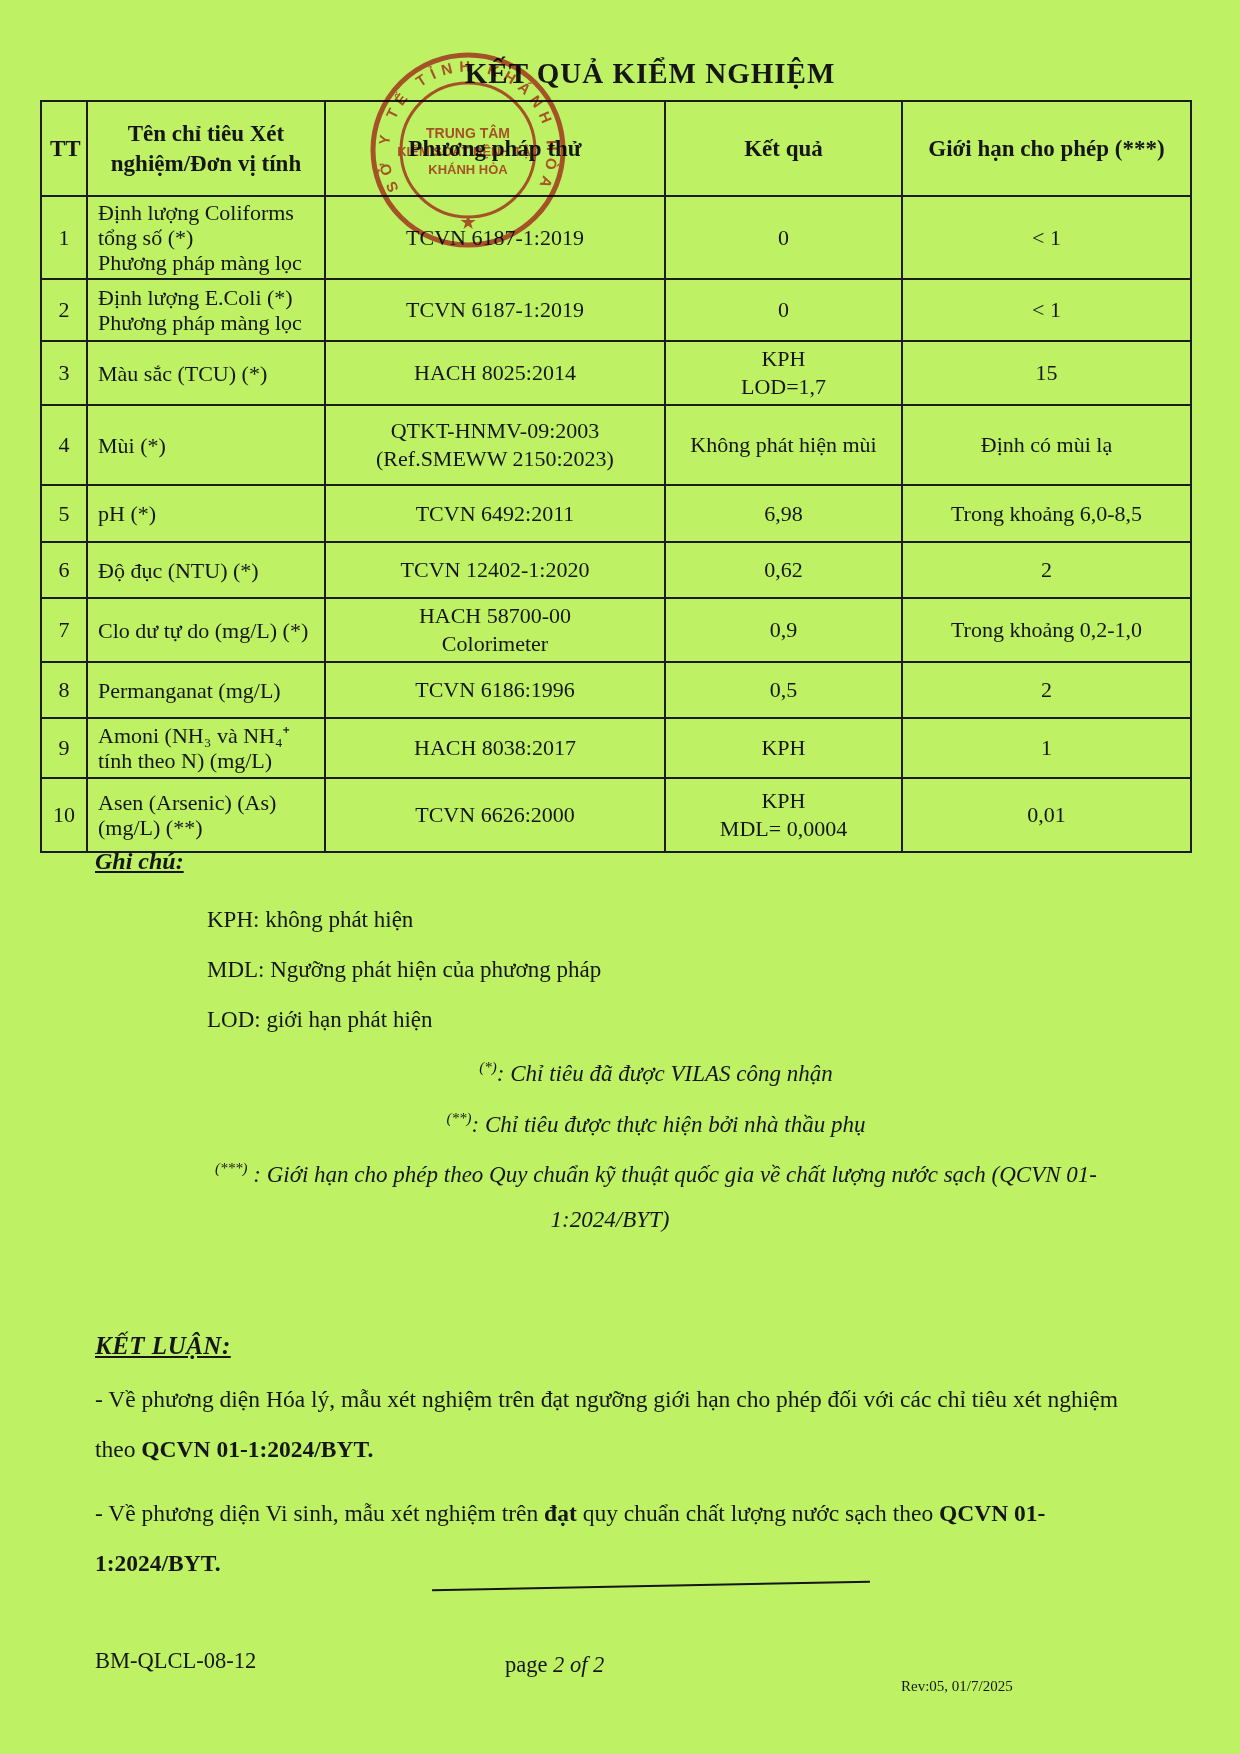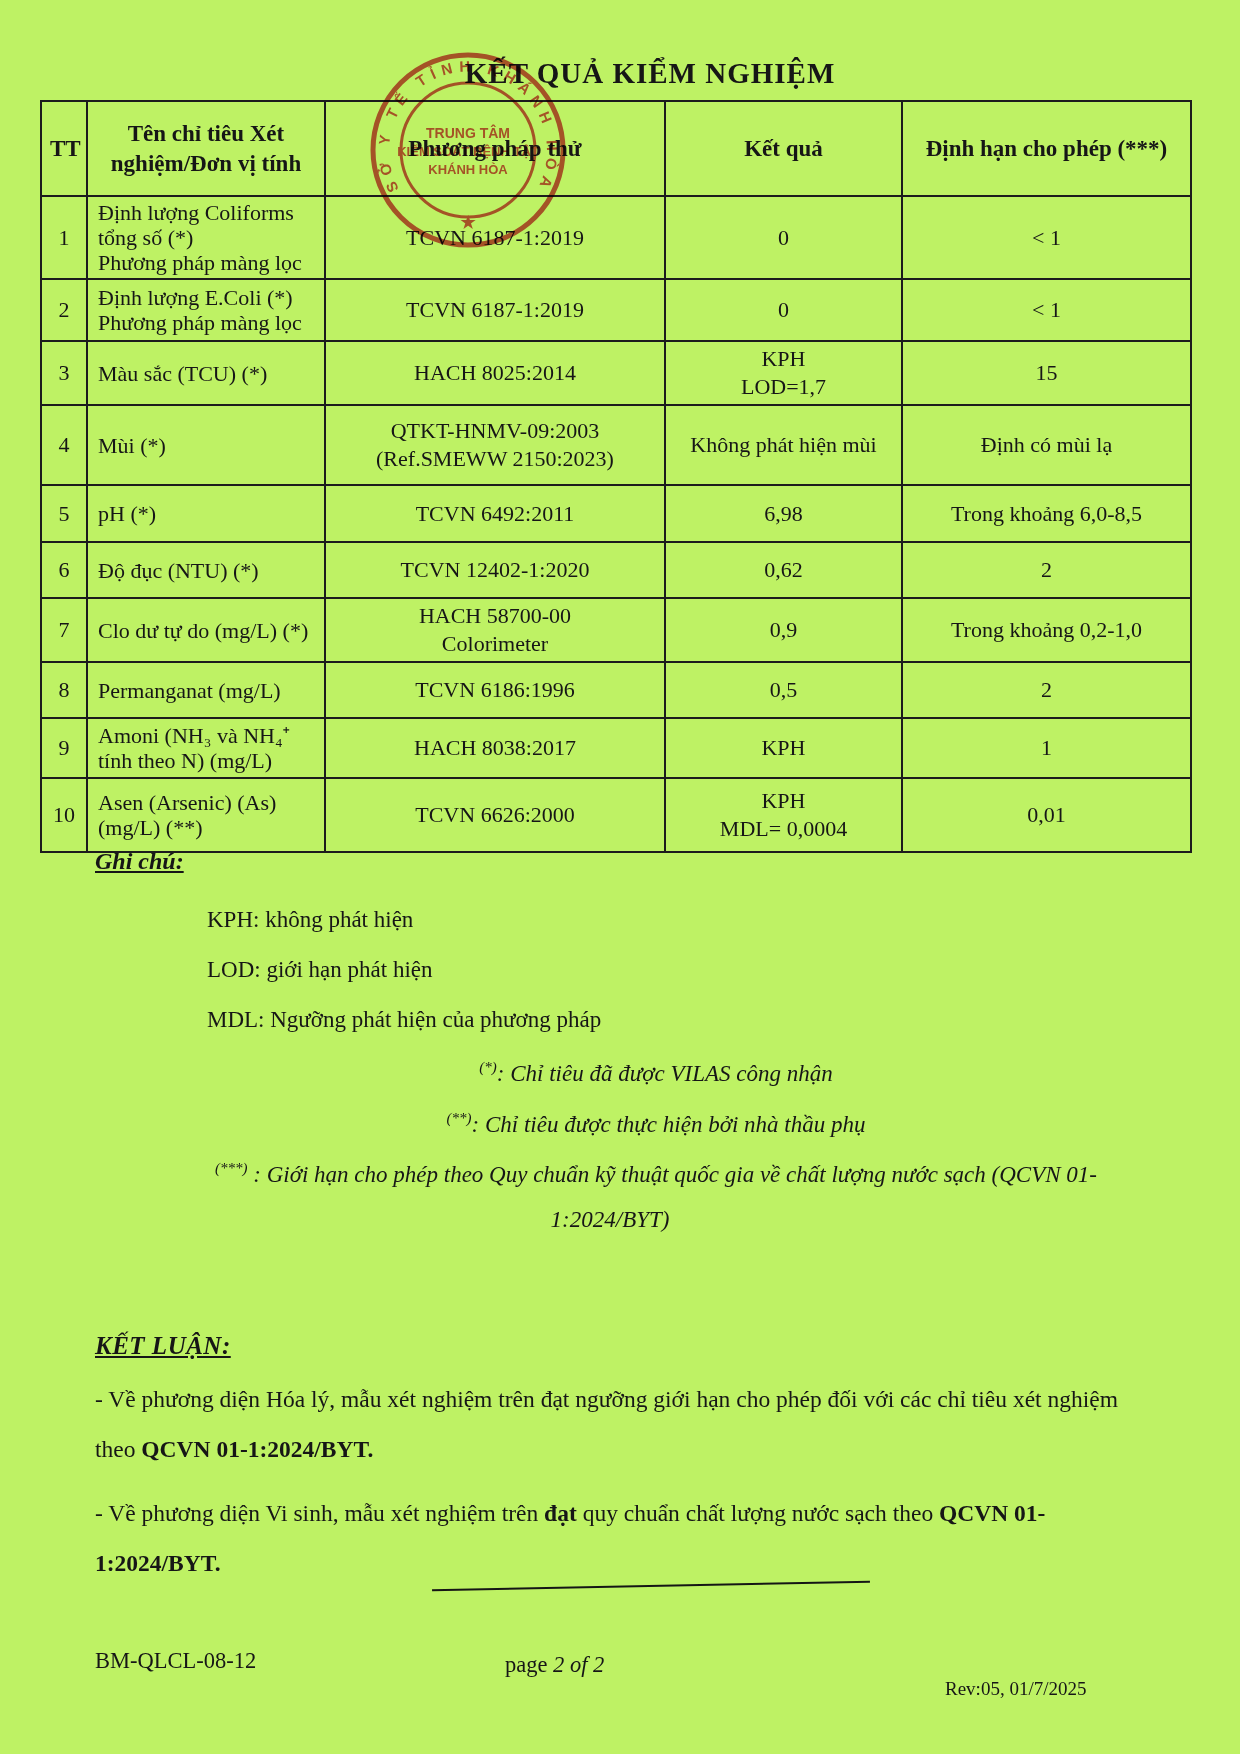--- a/index.html
+++ b/index.html
@@ -110,21 +110,21 @@
   
   .sig-line {
     position: absolute;
     left: 432px; top: 1585px; width: 438px;
     border-top: 2.5px solid #151515;
     transform: rotate(-1.1deg);
   }
   .footer-code { position: absolute; left: 95px;  top: 1648px; font-size: 22.5px; }
   .footer-page { position: absolute; left: 505px; top: 1652px; font-size: 22.5px; }
   .footer-page .pv { font-style: italic; }
-  .footer-rev  { position: absolute; left: 945px; top: 1678px; font-size: 19px; }
+  .footer-rev  { position: absolute; left: 901px; top: 1678px; font-size: 15px; }
 </style>
 </head>
 <body>
 
 <div class="page">
 
   <div class="doc-title">KẾT QUẢ KIỂM NGHIỆM</div>
 
   <svg class="stamp" viewBox="0 0 200 200" aria-hidden="true">
     <defs>
@@ -148,21 +148,21 @@
         <col style="width:340px">
         <col style="width:237px">
         <col style="width:289px">
     </colgroup>
     <thead>
       <tr>
         <th class="th-tt">TT</th>
         <th>Tên chỉ tiêu Xét nghiệm/Đơn vị tính</th>
         <th>Phương pháp thử</th>
         <th>Kết quả</th>
-        <th>Định hạn cho phép (***)</th>
+        <th>Giới hạn cho phép (***)</th>
       </tr>
     </thead>
     <tbody>
       <tr>
         <td class="c-tt">1</td>
         <td class="c-name">Định lượng Coliforms
 tổng số (*)
 Phương pháp màng lọc</td>
         <td class="c-method">TCVN 6187-1:2019</td>
         <td class="c-result">0</td>
@@ -237,22 +237,22 @@
         <td class="c-result">KPH
 MDL= 0,0004</td>
         <td class="c-limit">0,01</td>
       </tr>
     </tbody>
   </table>
 
   <div class="notes">
     <div class="notes-heading">Ghi chú:</div>
     <div class="note-line">KPH: không phát hiện</div>
+    <div class="note-line">MDL: Ngưỡng phát hiện của phương pháp</div>
     <div class="note-line">LOD: giới hạn phát hiện</div>
-    <div class="note-line">MDL: Ngưỡng phát hiện của phương pháp</div>
     <div class="note-star"><span class="marker">(*)</span><span>:  Chỉ tiêu đã được VILAS công nhận</span></div>
     <div class="note-star"><span class="marker">(**)</span><span>: Chỉ tiêu được thực hiện bởi nhà thầu phụ</span></div>
     <div class="note-star"><span class="marker">(***)</span><span> : Giới hạn cho phép theo Quy chuẩn kỹ thuật quốc gia về chất lượng nước sạch (QCVN 01-1:2024/BYT)</span></div>
   </div>
 
   <div class="conclusion">
     <div class="conclusion-heading">KẾT LUẬN:</div>
     <p><span>- Về phương diện Hóa lý, mẫu xét nghiệm trên đạt ngưỡng giới hạn cho phép đối với các chỉ tiêu xét nghiệm theo </span><b>QCVN 01-1:2024/BYT.</b></p>
     <p><span>- Về phương diện Vi sinh, mẫu xét nghiệm trên </span><b>đạt</b><span> quy chuẩn chất lượng nước sạch theo </span><b>QCVN 01-1:2024/BYT.</b></p>
   </div>

